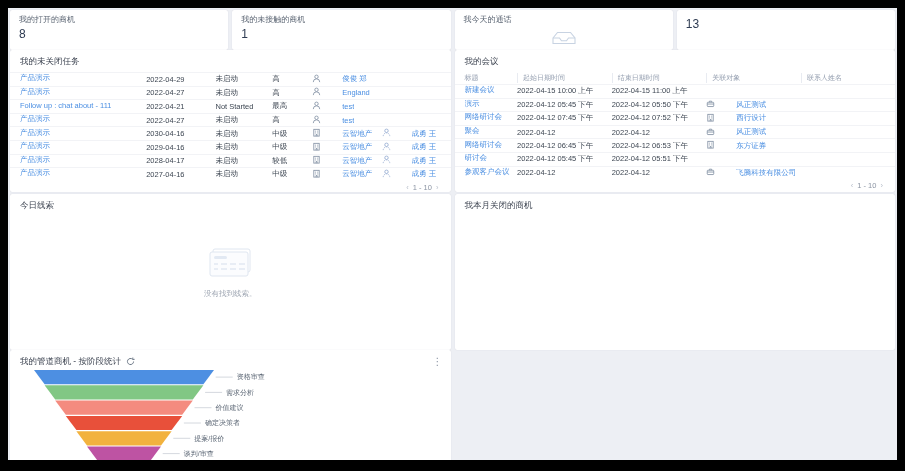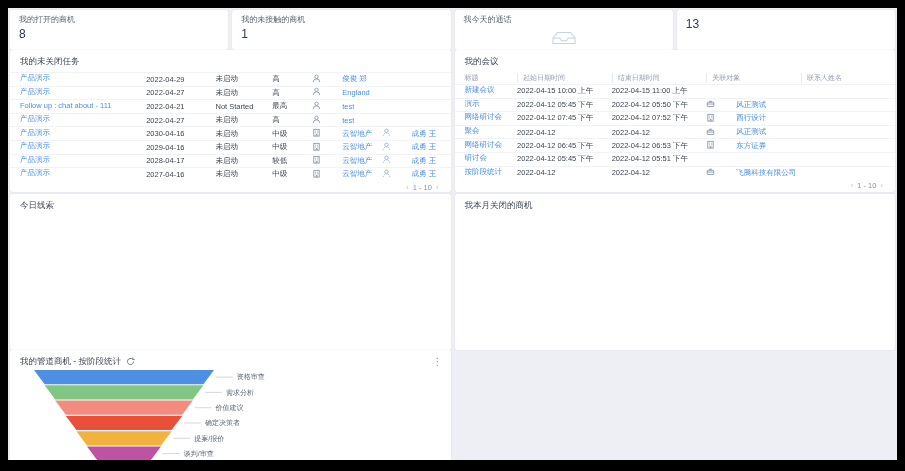--- a/index.html
+++ b/index.html
@@ -352,21 +352,21 @@
             <span class="cell"><a class="lnk" href="#">研讨会</a></span>
             <span class="cell">2022-04-12 05:45 下午</span>
             <span class="cell">2022-04-12 05:51 下午</span>
             <span class="icell">
               <span></span>
               <a class="lnk" href="#"></a>
             </span>
             <span class="cell"></span>
           </div>
           <div class="trow">
-            <span class="cell"><a class="lnk" href="#">按阶段统计</a></span>
+            <span class="cell"><a class="lnk" href="#">参观客户会议</a></span>
             <span class="cell">2022-04-12</span>
             <span class="cell">2022-04-12</span>
             <span class="icell">
               <span><svg width="9" height="9" viewBox="0 0 10 10">
                   <g fill="none" stroke="#8b98aa" stroke-width="1">
                     <rect x="1.4" y="3.6" width="7.2" height="4.8" rx="0.8"></rect>
                     <path d="M3.8 3.6 V2.4 h2.4 v1.2 M1.4 5.6 h7.2"></path>
                   </g>
                 </svg></span>
               <a class="lnk" href="#">飞腾科技有限公司</a>
@@ -378,20 +378,40 @@
         <span class="pg-btn">‹</span>
         <span>1 - 10</span>
         <span class="pg-btn">›</span>
       </div>
     </div>
   </div>
 
   <div class="empty-row">
     <div class="card">
       <div class="card-title">今日线索</div>
+      <div class="empty-body">
+        <span><svg width="48" height="32" viewBox="0 0 48 32">
+              <g fill="none" stroke="#dfe6f0" stroke-width="1">
+                <rect x="7" y="2" width="37" height="23" rx="2" fill="#ffffff"></rect>
+                <rect x="4" y="5" width="38" height="24" rx="2" fill="#fbfcfe"></rect>
+              </g>
+              <rect x="8" y="9" width="13" height="3" rx="1.5" fill="#e2e9f3"></rect>
+              <g fill="#e8edf5">
+                <rect x="8" y="16" width="4" height="2"></rect>
+                <rect x="15" y="16" width="6" height="2"></rect>
+                <rect x="24" y="16" width="6" height="2"></rect>
+                <rect x="33" y="16" width="6" height="2"></rect>
+                <rect x="8" y="21" width="4" height="2"></rect>
+                <rect x="15" y="21" width="6" height="2"></rect>
+                <rect x="24" y="21" width="6" height="2"></rect>
+                <rect x="33" y="21" width="6" height="2"></rect>
+              </g>
+            </svg></span>
+        <div class="empty-text">没有找到线索。</div>
+      </div>
     </div>
     <div class="card">
       <div class="card-title">我本月关闭的商机</div>
     </div>
   </div>
 
   <div class="bottom-row">
     <div class="card">
       <div class="funnel-head">
         <span class="funnel-title">我的管道商机 - 按阶段统计</span>

